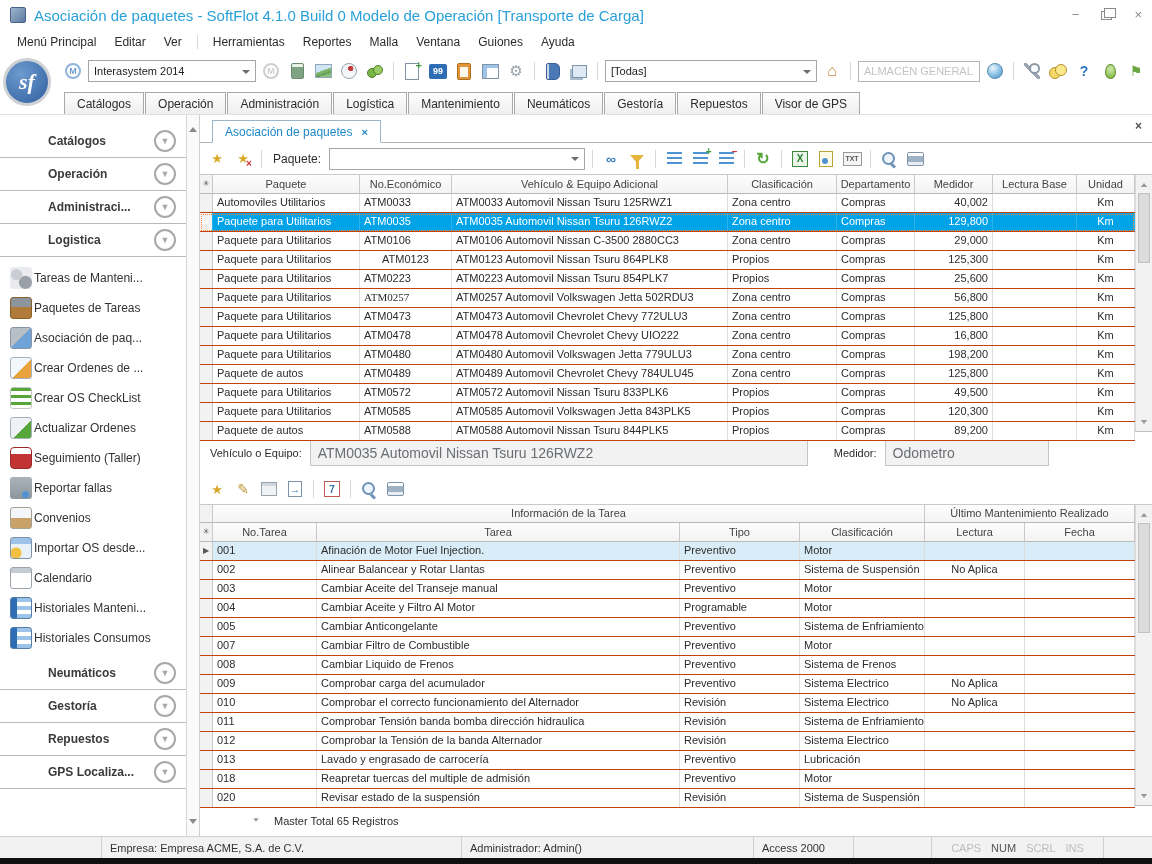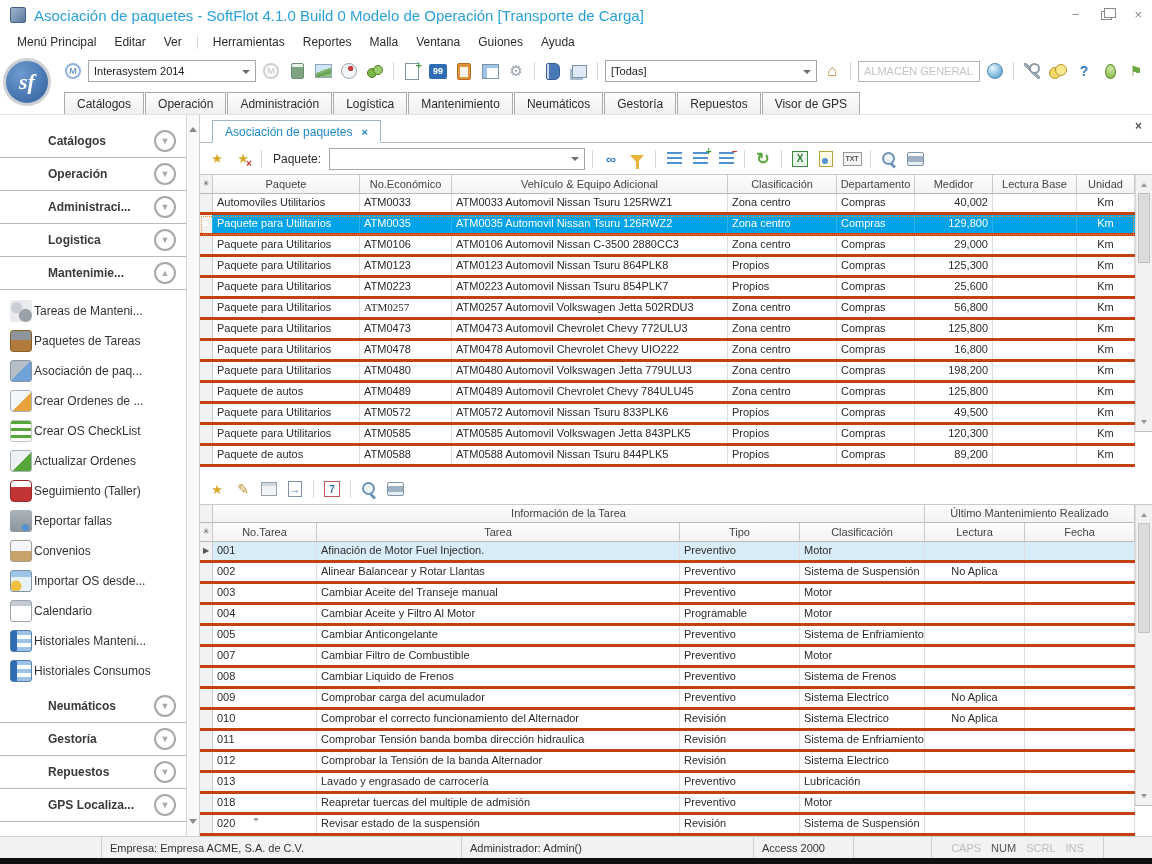--- a/index.html
+++ b/index.html
@@ -138,21 +138,21 @@
 
   .grid{position:relative;border-top:1px solid #c9c9c9;border-bottom:1px solid #c0c0c0}
   .grid1{height:258px}
   .grid2{height:302px}
   .g-h,.g-r{display:flex;width:935px}
   .g-hc{font-size:11px;color:#444;text-align:center;border-right:1px solid #c9c9c9;border-bottom:1px solid #b9b9b9;
     background:linear-gradient(#fdfdfd,#f3f3f3);height:19px;line-height:18px;overflow:hidden;white-space:nowrap;flex:0 0 auto}
   .g-gc{height:18px;line-height:17px}
   .g-c{font-size:11px;color:#2c2c2c;padding:0 4px;height:18px;line-height:17px;border-right:1px solid #dedede;
     overflow:hidden;white-space:nowrap;flex:0 0 auto}
-  .g-r{border-bottom:3px solid #c2410c;background:#fff}
+  .g-r{border-bottom:1px solid #c2410c;background:#fff}
   .g-r.sel{background:#00a2e8;outline:1px dotted #ff8a3c;outline-offset:-2px}
   .g-r.sel .g-c{color:#fff;border-right-color:#2ab2ef}
   .g-r.hl{background:#d9edf8}
   .g-mark{background:#f2f2f2;border-right:1px solid #c9c9c9;color:#555;text-align:center;padding:0;font-size:8px}
   .al-r{text-align:right}.al-c{text-align:center}
   .vscroll{position:absolute;top:0;right:0;bottom:0;width:17px;background:#f2f2f2;border-left:1px solid #d9d9d9}
   .vs-btn{height:16px;display:flex;align-items:center;justify-content:center}
   .vs-btn.b{position:absolute;bottom:0;left:0;right:0}
   .vs-thumb{position:absolute;left:2px;right:2px;top:18px;height:70px;background:#dcdcdc;border:1px solid #c2c2c2}
   .vscroll .tri-up{border-bottom-color:#9a9a9a;transform:scale(.8)}
@@ -312,24 +312,20 @@
         <span class="sb-circle">▼</span>
       </div>
       <div class="sb-sec">
         <span class="sb-sec-label">Administraci...</span>
         <span class="sb-circle">▼</span>
       </div>
       <div class="sb-sec">
         <span class="sb-sec-label">Logistica</span>
         <span class="sb-circle">▼</span>
       </div>
-      <div class="sb-sec">
-        <span class="sb-sec-label">Mantenimie...</span>
-        <span class="sb-circle">▲</span>
-      </div>
       <div class="sb-items">
         <div class="sb-item">
           <span class="sbi gears-icon"></span>
           <span class="sb-item-label">Tareas de Manteni...</span>
         </div>
         <div class="sb-item">
           <span class="sbi box-gear-icon"></span>
           <span class="sb-item-label">Paquetes de Tareas</span>
         </div>
         <div class="sb-item">
@@ -508,21 +504,21 @@
             <div class="g-c" style="width: 276px;">ATM0106 Automovil  Nissan  C-3500  2880CC3</div>
             <div class="g-c" style="width: 109px;">Zona centro</div>
             <div class="g-c" style="width: 78px;">Compras</div>
             <div class="g-c al-r" style="width: 78px;">29,000</div>
             <div class="g-c al-r" style="width: 84px;"></div>
             <div class="g-c al-c" style="width: 58px;">Km</div>
           </div>
           <div class="g-r">
             <div class="g-c g-mark" style="width: 13px;"></div>
             <div class="g-c" style="width: 147px;">Paquete para Utilitarios</div>
-            <div class="g-c" style="width: 92px;">ATM0123</div>
+            <div class="g-c" style="width: 92px; text-align: center;">ATM0123</div>
             <div class="g-c" style="width: 276px;">ATM0123 Automovil  Nissan  Tsuru  864PLK8</div>
             <div class="g-c" style="width: 109px;">Propios</div>
             <div class="g-c" style="width: 78px;">Compras</div>
             <div class="g-c al-r" style="width: 78px;">125,300</div>
             <div class="g-c al-r" style="width: 84px;"></div>
             <div class="g-c al-c" style="width: 58px;">Km</div>
           </div>
           <div class="g-r">
             <div class="g-c g-mark" style="width: 13px;"></div>
             <div class="g-c" style="width: 147px;">Paquete para Utilitarios</div>

